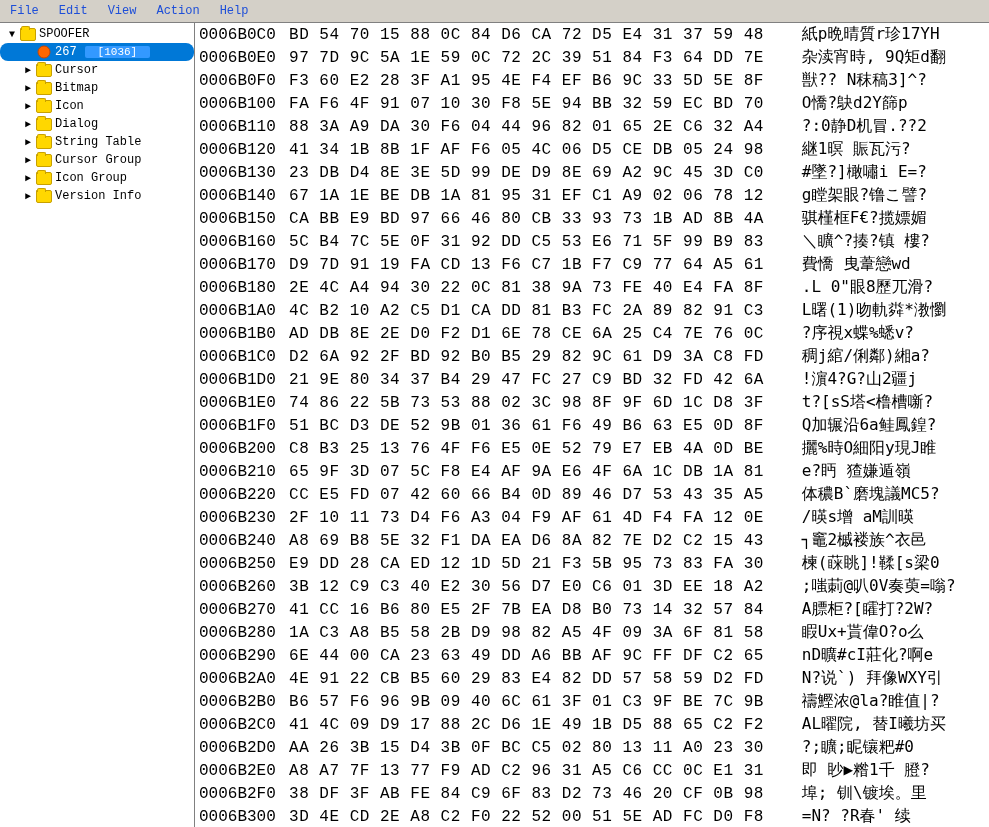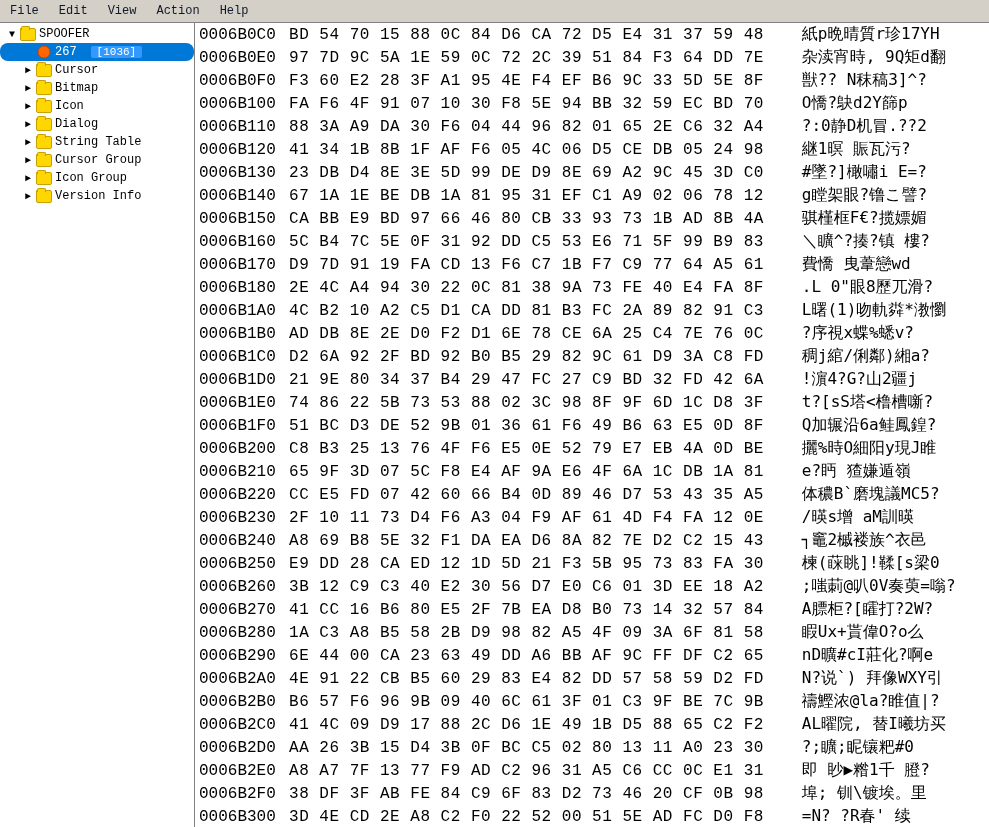--- a/index.html
+++ b/index.html
@@ -19,21 +19,21 @@
       display: flex;
       background: #d4d0c8;
       border-bottom: 1px solid #808080;
       padding: 2px 4px;
       gap: 8px;
     }
     .menu-item {
       padding: 2px 6px;
       cursor: pointer;
       font-size: 12px;
-      color: #0f172a;
+      color: #1d4ed8;
     }
 
     
     .main-content {
       display: flex;
       flex: 1;
       overflow: hidden;
     }
 
     
@@ -93,23 +93,23 @@
     }
 
     .indent-1 { padding-left: 4px; }
     .indent-2 { padding-left: 20px; }
 
     
     .badge {
       background: #3399ff;
       color: #fff;
       border-radius: 2px;
-      padding: 0 6px;
+      padding: 0 13px;
       font-size: 11px;
-      margin-left: 14px;
+      margin-left: 8px;
     }
 
     
     .hex-panel {
       flex: 1;
       background: #fff;
       overflow-y: auto;
       overflow-x: auto;
     }
 

